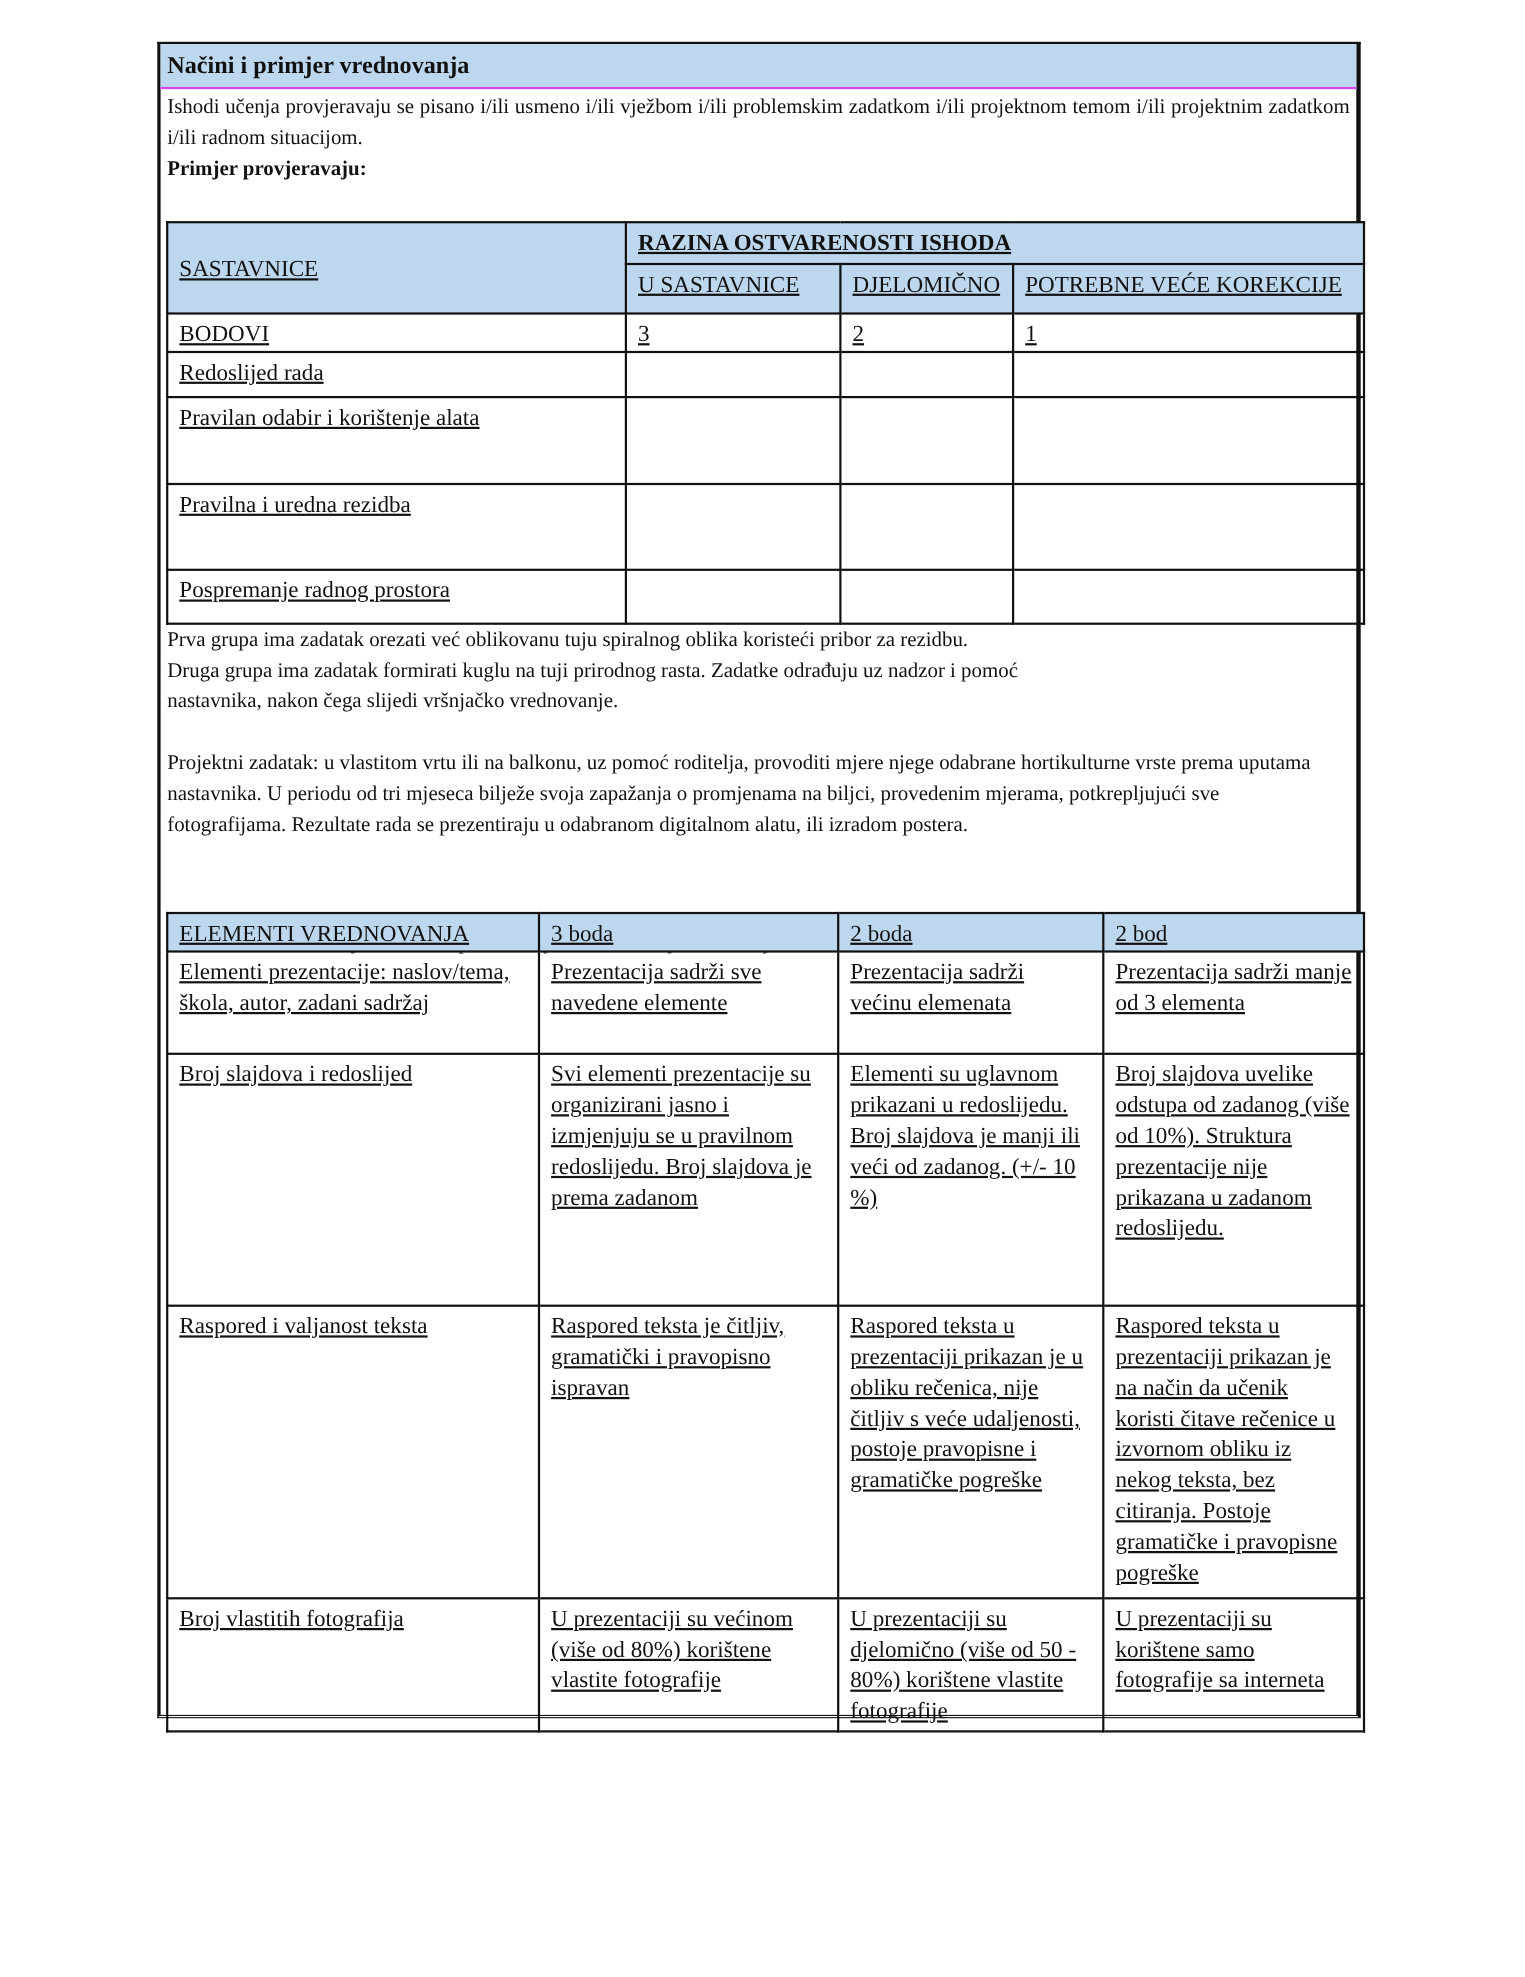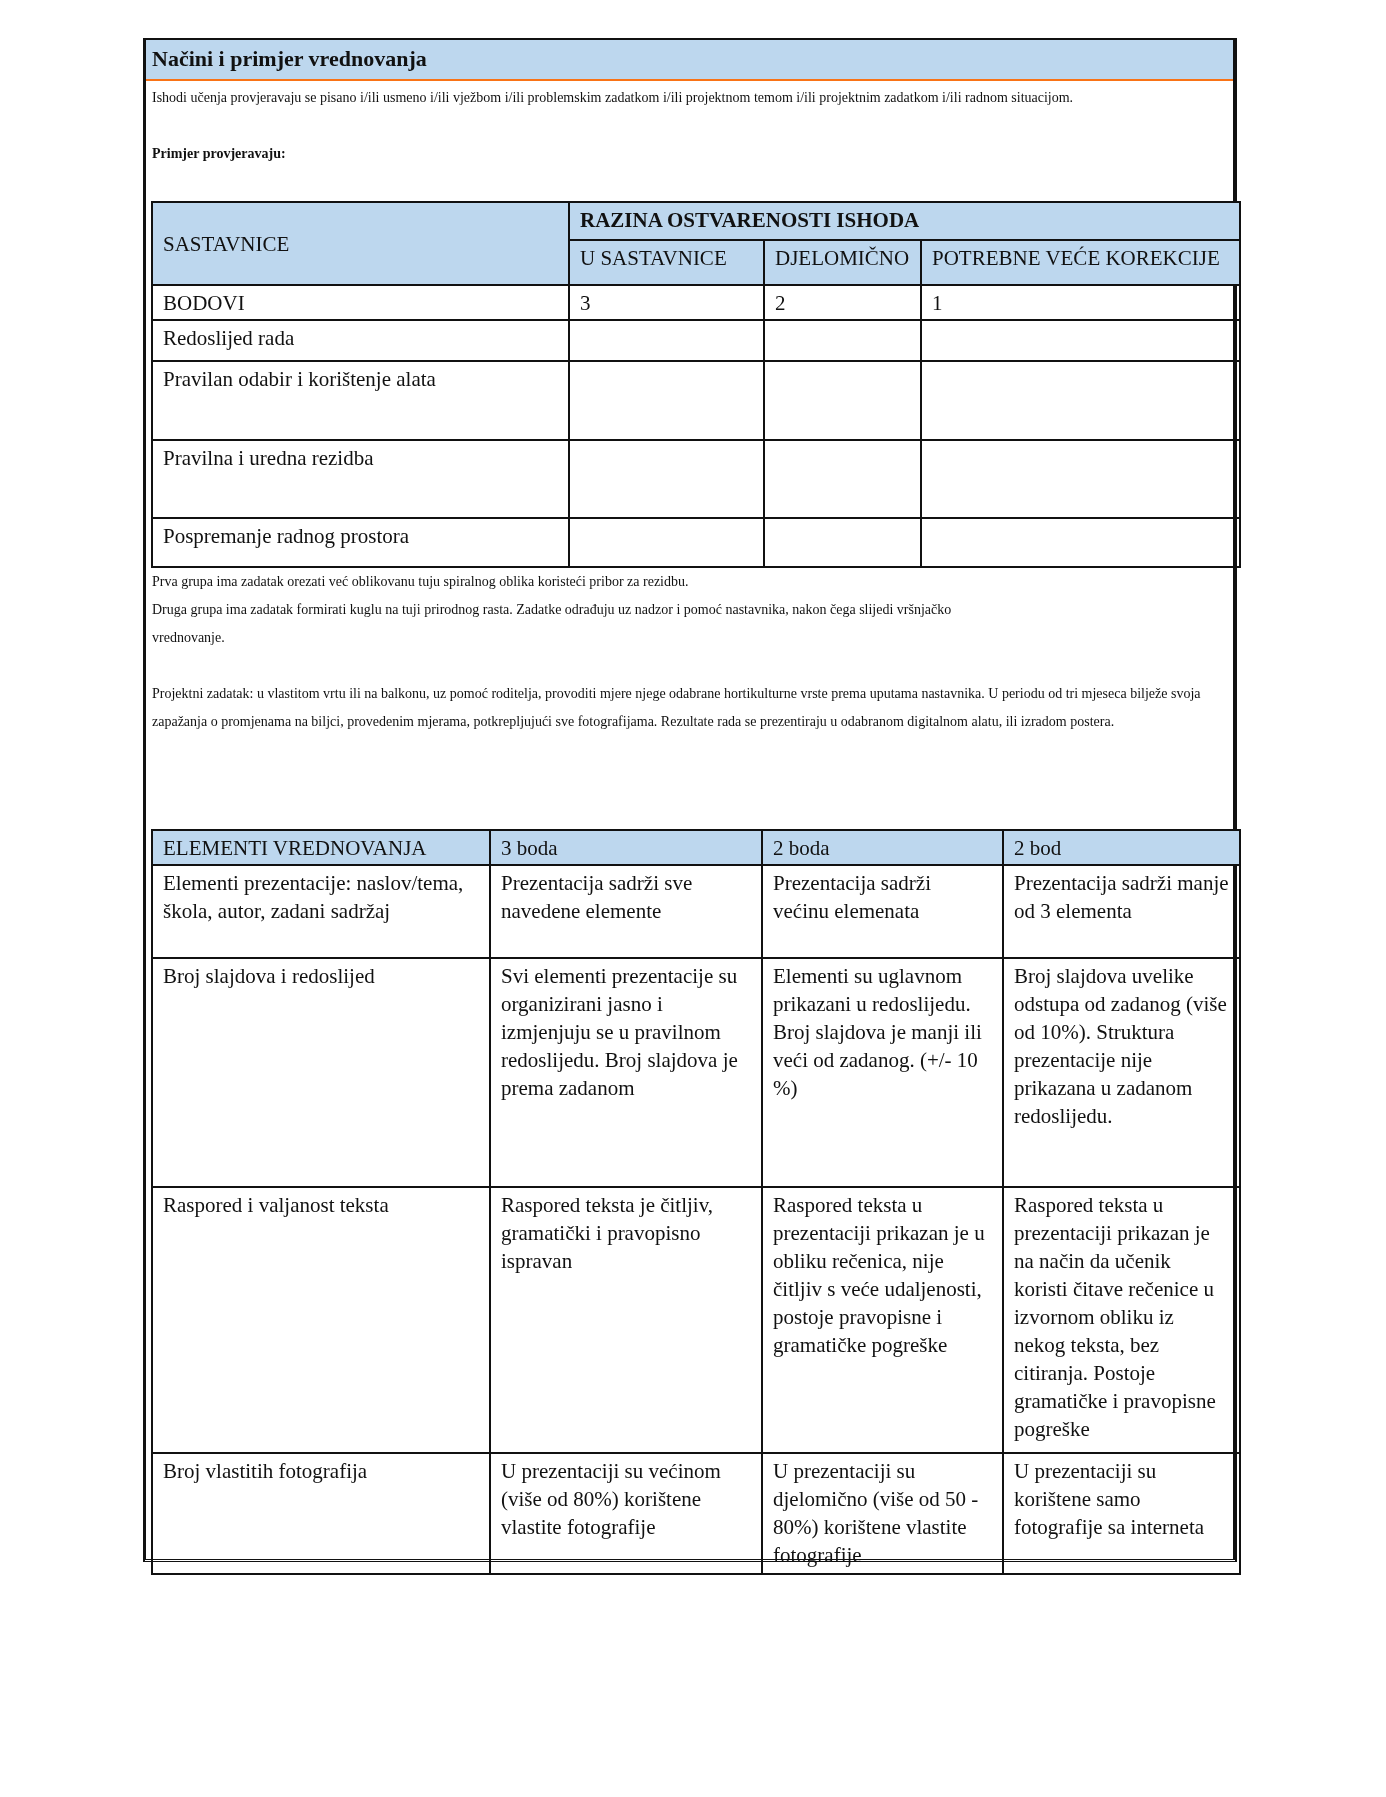--- a/index.html
+++ b/index.html
@@ -1,28 +1,28 @@
 <!DOCTYPE html>
 <html><head>
 <meta charset="utf-8">
 <style>
   html, body { margin:0; padding:0; background:#ffffff; }
   body { width:1386px; height:1797px; position:relative; overflow:hidden;
          font-family:"Liberation Serif", "DejaVu Serif", serif; color:#111; }
   .outer { position:absolute; left:143px; top:38px; width:1094px; height:1524px;
            border:2px solid #111; border-left-width:3px; border-right-width:4px; border-bottom:3px double #111; box-sizing:border-box; }
   .title-band { position:absolute; left:0; top:0; right:0; height:41px; background:#BDD7EE;
-                border-bottom:2px solid #f97316; box-sizing:border-box; font-weight:bold;
+                border-bottom:2px solid #d946ef; box-sizing:border-box; font-weight:bold;
                 font-size:22px; line-height:38px; padding-left:6px; }
-  .para { position:absolute; left:6px; right:6px; font-size:14px; line-height:28px; }
+  .para { position:absolute; left:6px; right:6px; font-size:19px; line-height:28px; }
   .para.justify { text-align:justify; text-align-last:left; }
   .bold { font-weight:bold; }
   table { position:absolute; border-collapse:collapse; table-layout:fixed; font-size:21px; }
   td, th { border:2px solid #111; vertical-align:top; padding:3px 10px 2px 10px; line-height:28px;
-           font-weight:normal; text-align:left; }
+           font-weight:normal; text-align:left;text-decoration:underline; }
   .hdr { background:#BDD7EE; }
   .t1 { left:5px; top:161px; width:1088px; }
   .t2 { left:5px; top:789px; width:1088px; }
   .t1 .sast { vertical-align:middle; }
   .t1 .razina { font-weight:bold; padding-top:3px; padding-bottom:1px; }
 </style>
 </head>
 <body>
 
 <div class="outer">

